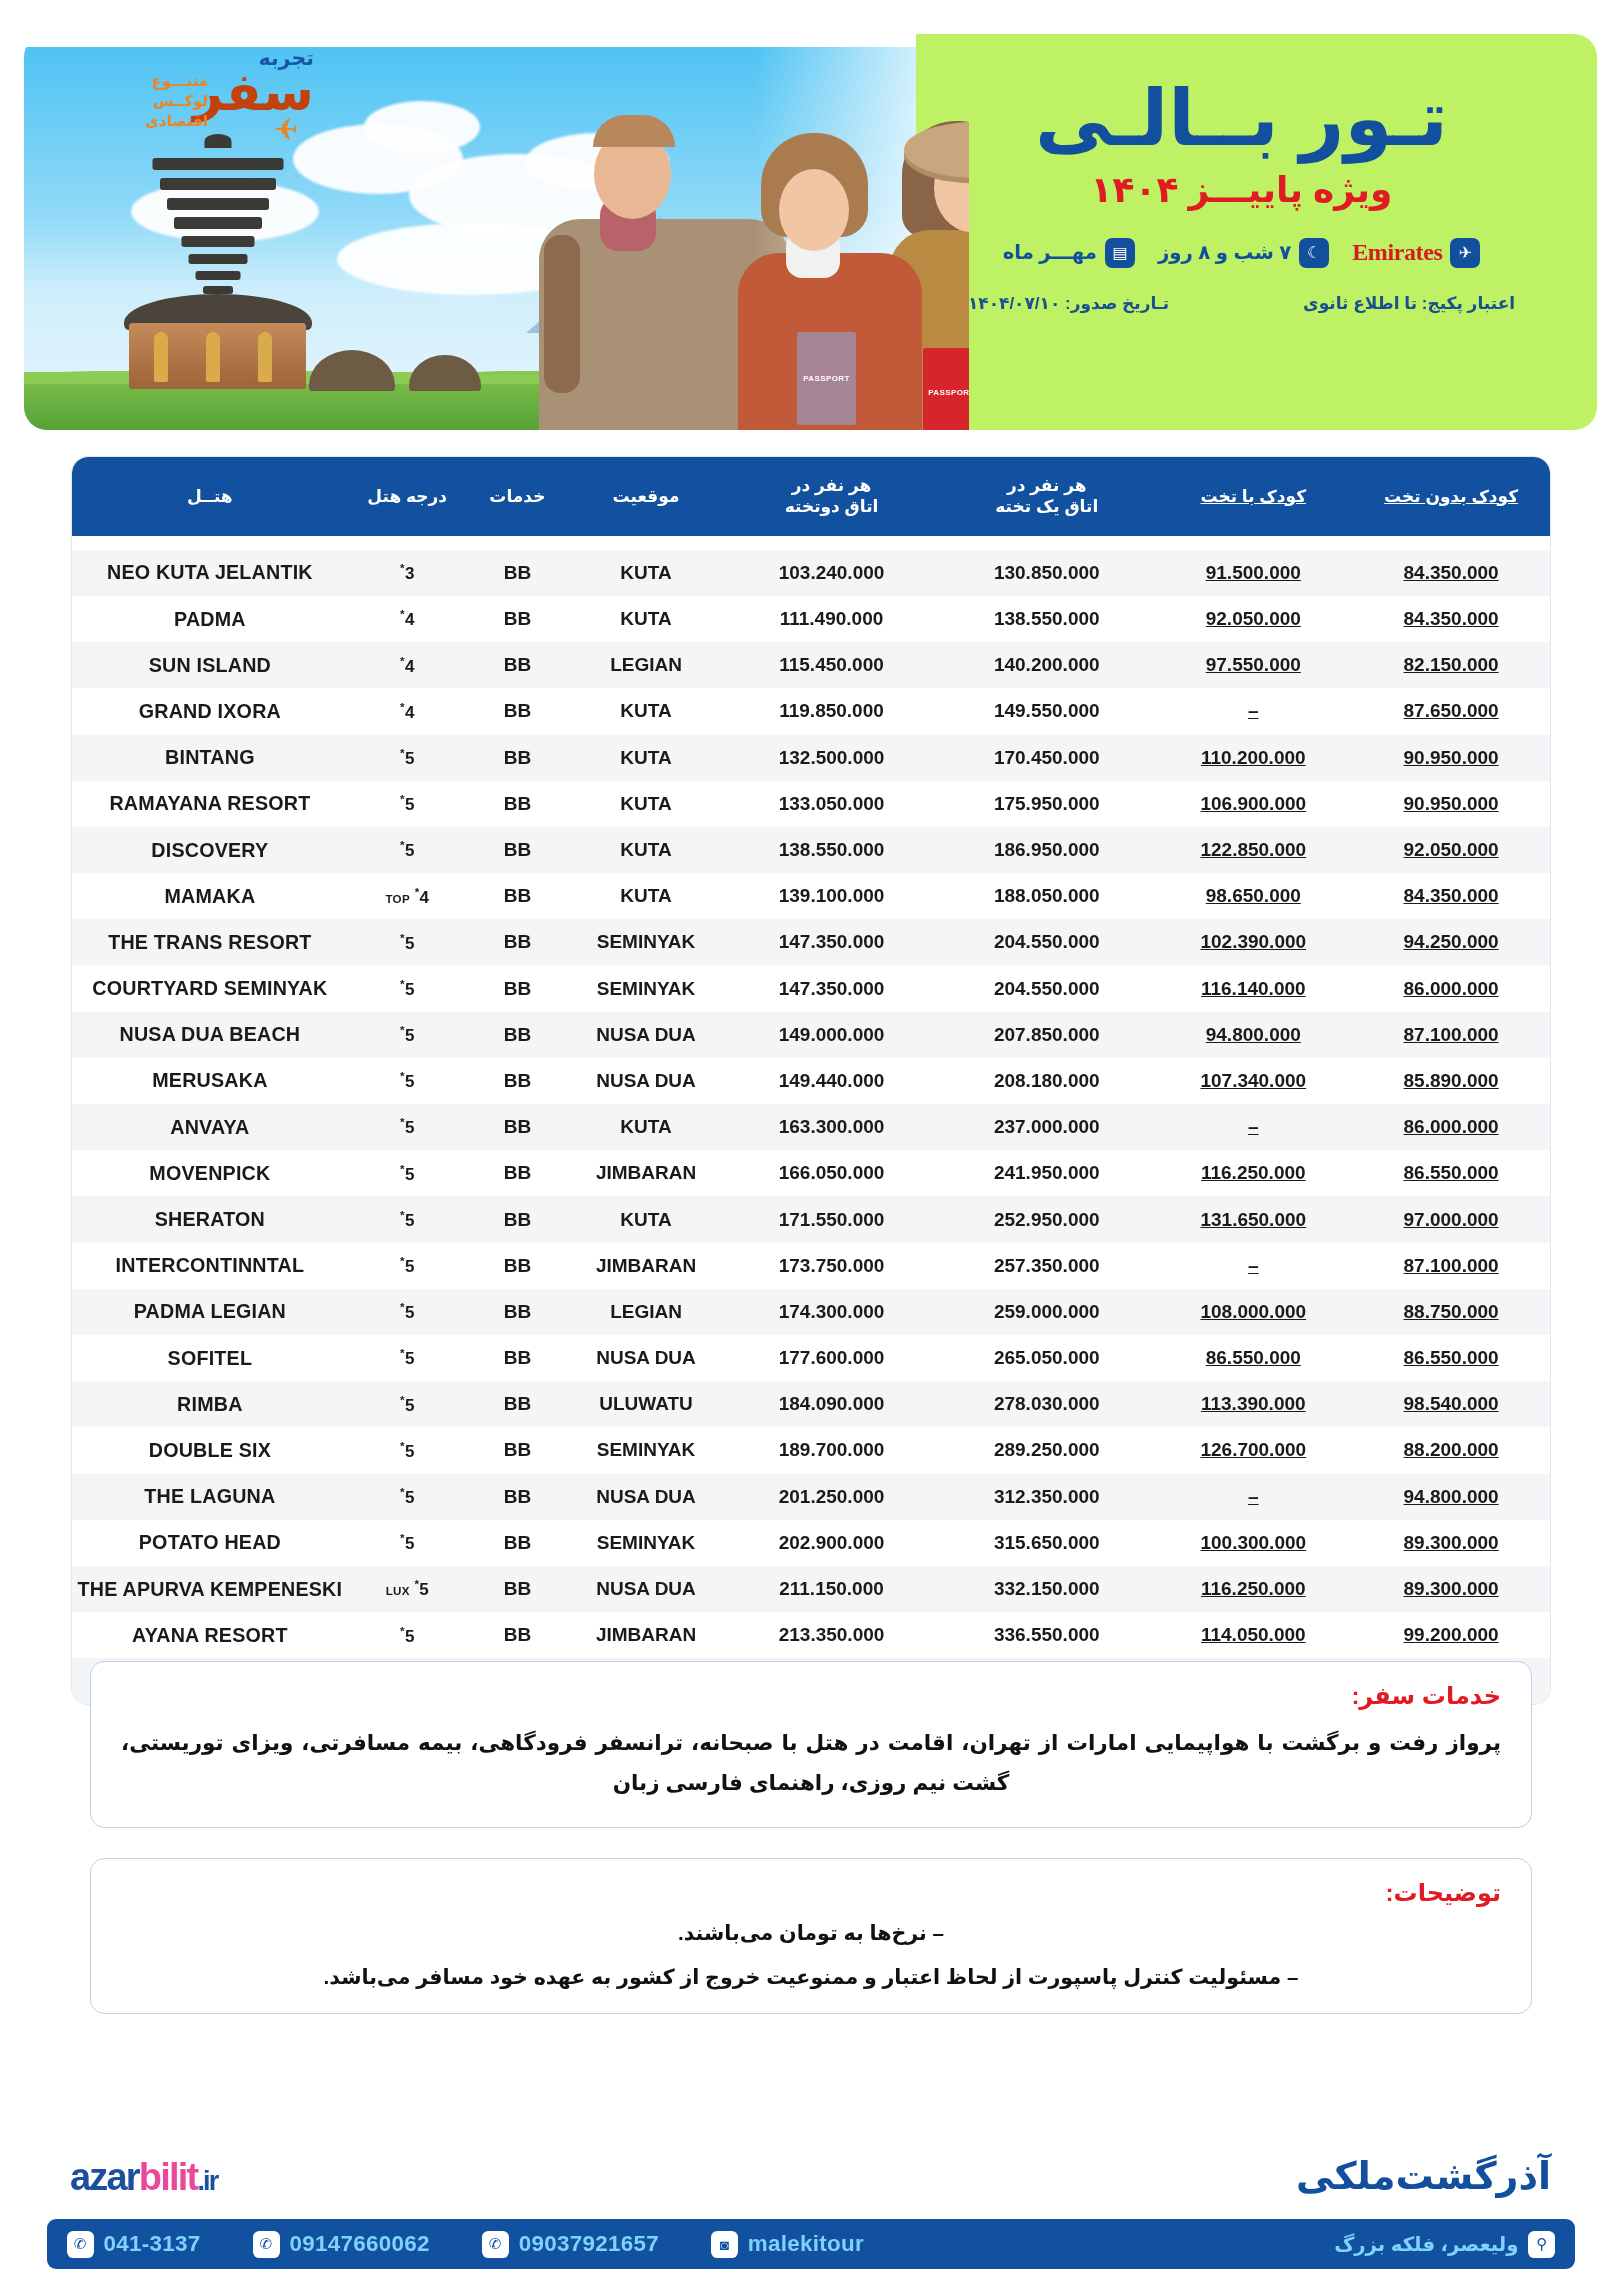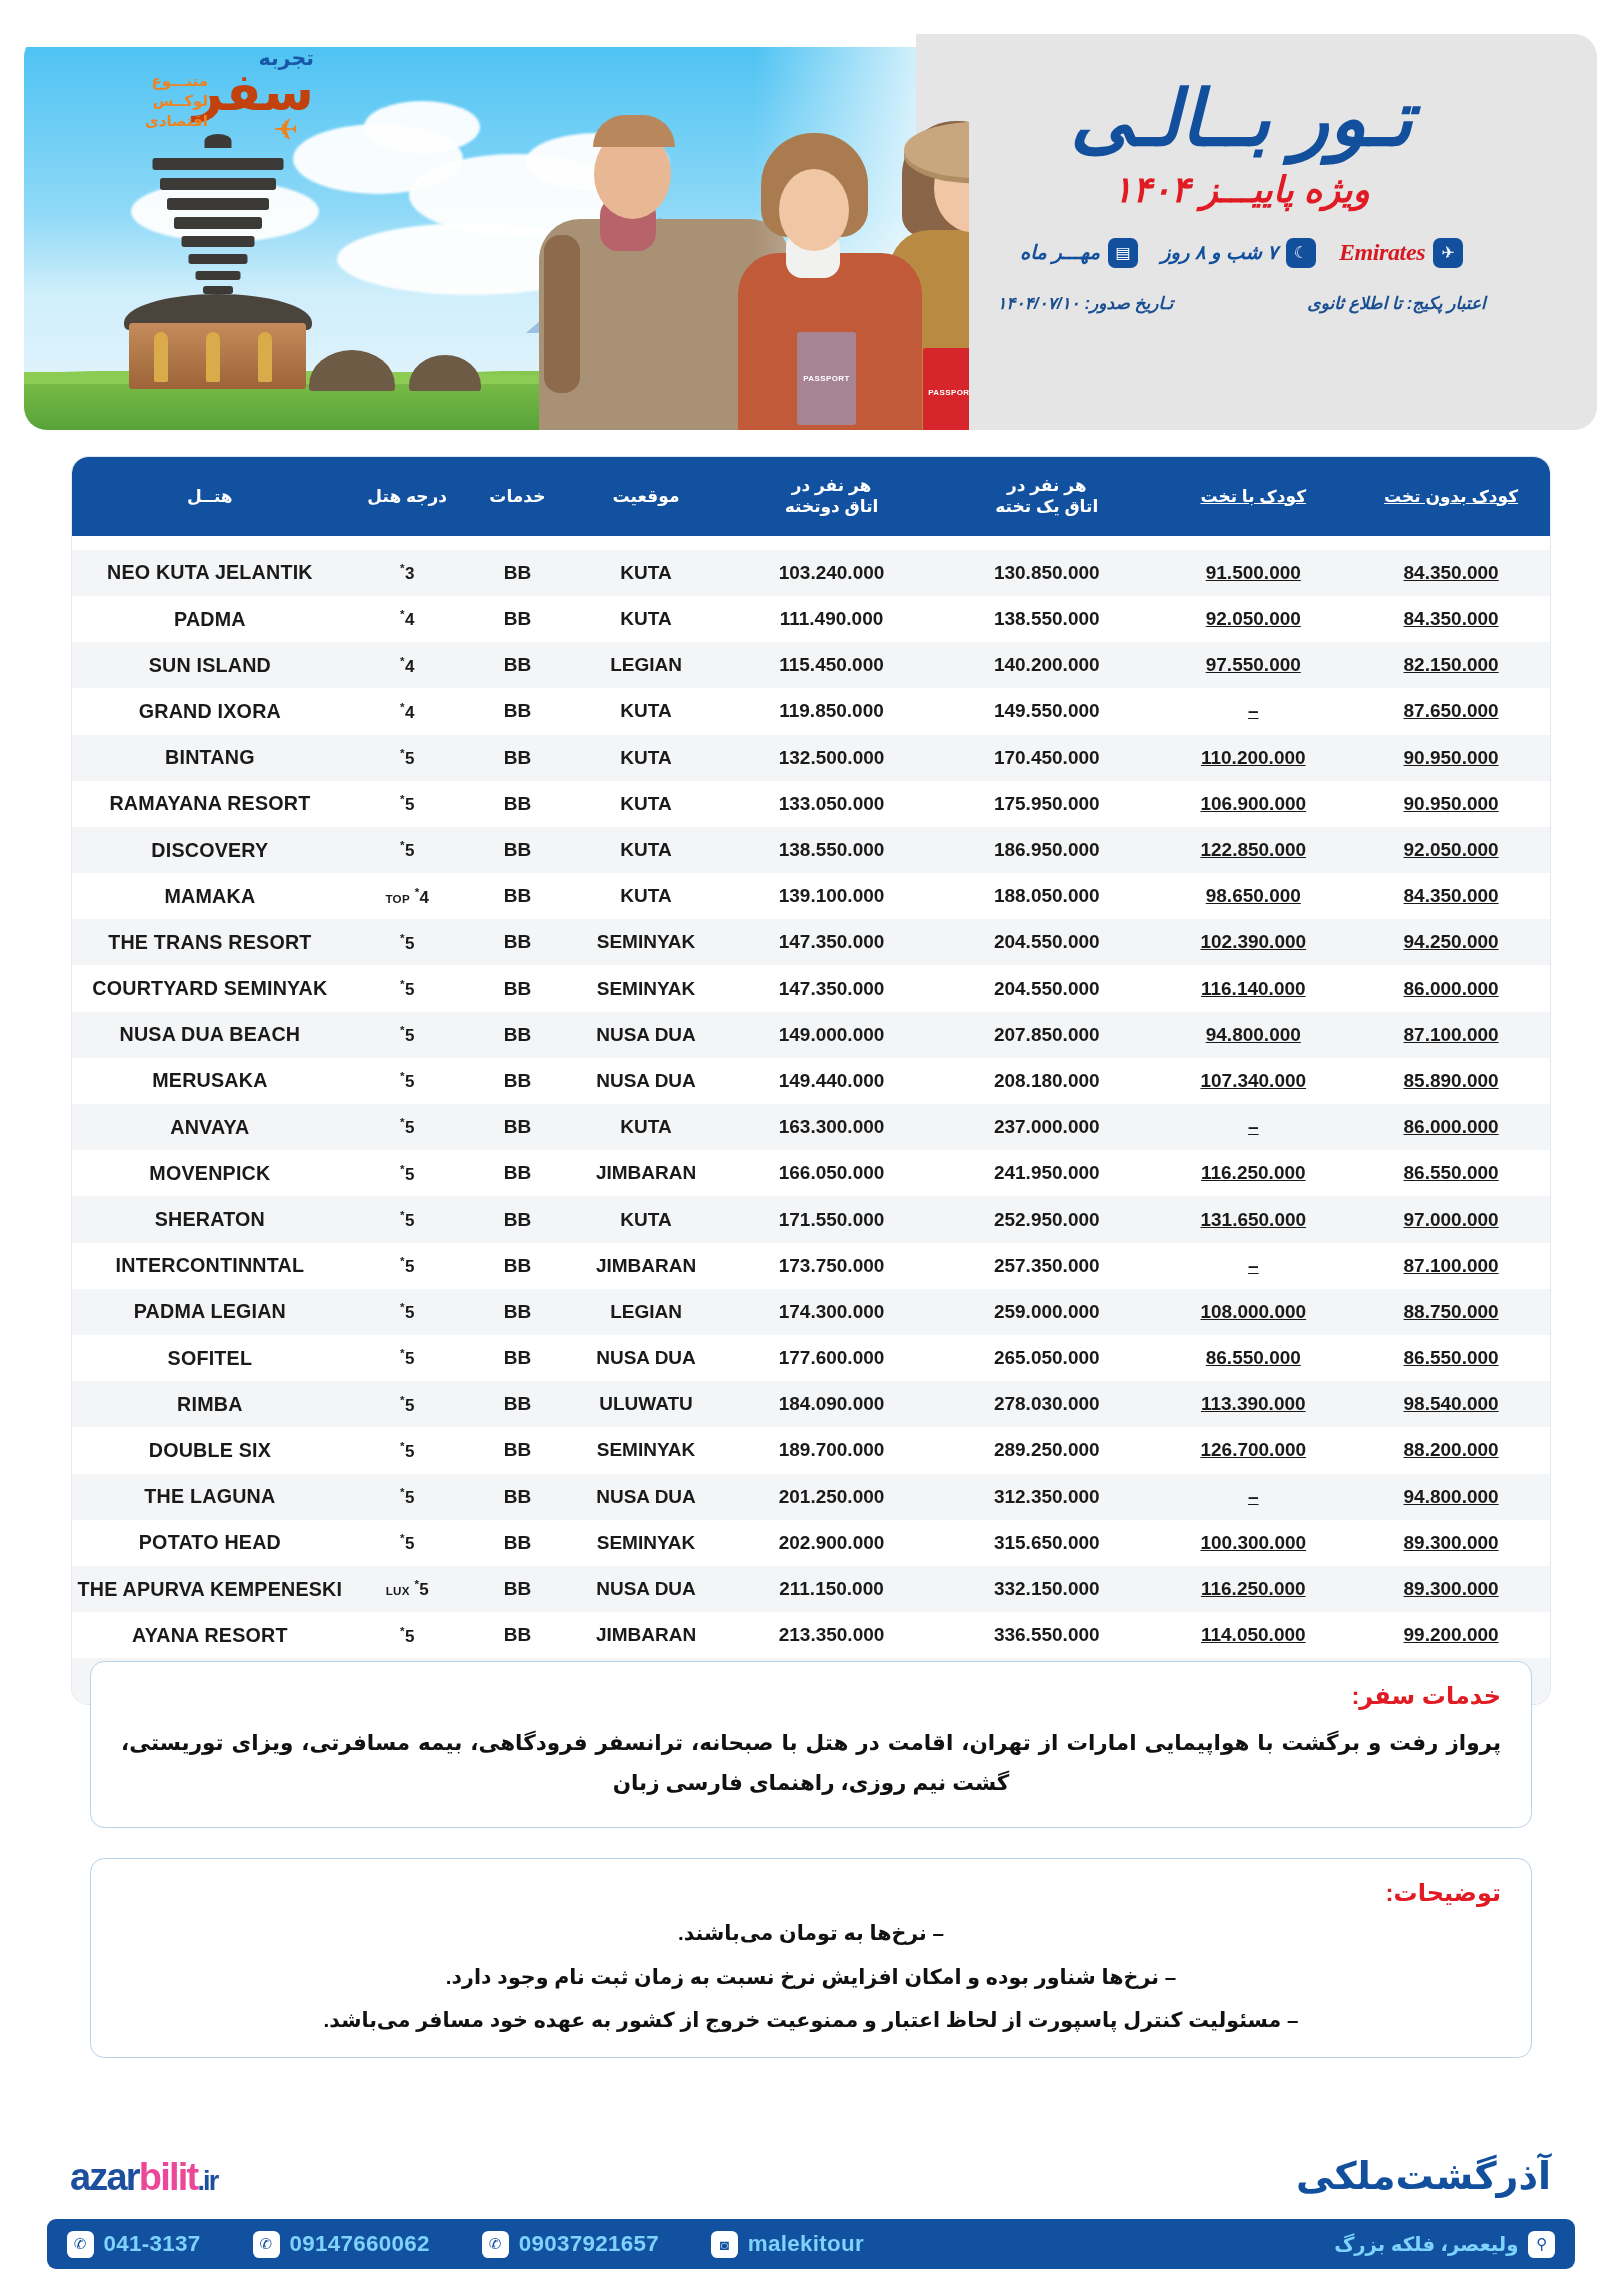--- a/index.html
+++ b/index.html
@@ -120,21 +120,21 @@
     text-align: right;
   }
   .tl-plane {
     position: absolute; right: 16px; bottom: 5.4px;
     color: #f0821e; font-size: 30px; transform: scaleX(-1);
   }
 
   
   .banner-right {
     position: absolute; right: 0; top: 0; width: 681px; height: 396px;
-    padding: 23px 30px 18px 0; text-align: center; background: #e5e5e5; font-style: italic;
+    padding: 23px 30px 18px 0; text-align: center; background: #bef264;
   }
   .title-main {
     color: #12509e; font-size: 77px; font-weight: 800;
     letter-spacing: 1.8px; line-height: 1.08; margin-top: 19.7px;
   }
   .title-sub {
     color: #e01b24; font-size: 36px; font-weight: 800;
     margin-top: 9px; letter-spacing: 0.9px;
   }
   .badges {
@@ -624,21 +624,20 @@
 
   <div class="info-box box-services">
     <div class="box-title">خدمات سفر:</div>
     <div class="box-body">پرواز رفت و برگشت با هواپیمایی امارات از تهران، اقامت در هتل با صبحانه، ترانسفر فرودگاهی، بیمه مسافرتی، ویزای توریستی، گشت نیم روزی، راهنمای فارسی زبان</div>
   </div>
 
   <div class="info-box box-notes">
     <div class="box-title">توضیحات:</div>
     <ul class="note-list" id="note-list">
         <li>– نرخ‌ها به تومان می‌باشند.</li>
-        <li>– نرخ‌ها شناور بوده و امکان افزایش نرخ نسبت به زمان ثبت نام وجود دارد.</li>
         <li>–  مسئولیت کنترل پاسپورت از لحاظ اعتبار و ممنوعیت خروج از کشور به عهده خود مسافر می‌باشد.</li>
       </ul>
   </div>
 
   <div class="footer">
     <div class="brand-fa">آذرگشت‌ملکی</div>
     <div class="brand-en">
       <span class="b1">azar</span><span class="b2">bilit</span><span class="b3">.ir</span>
     </div>
 

